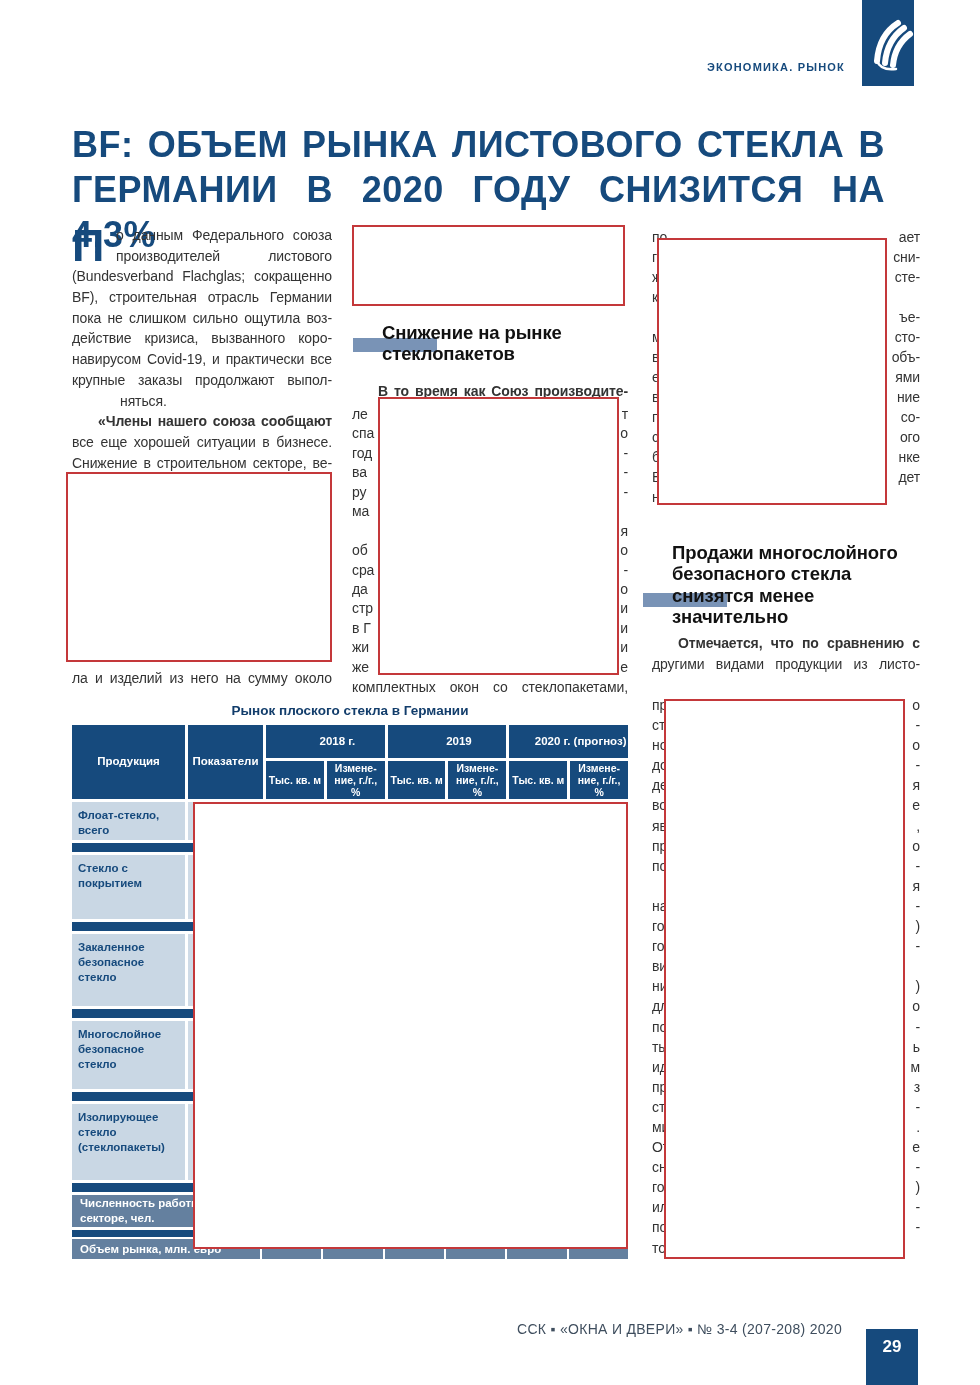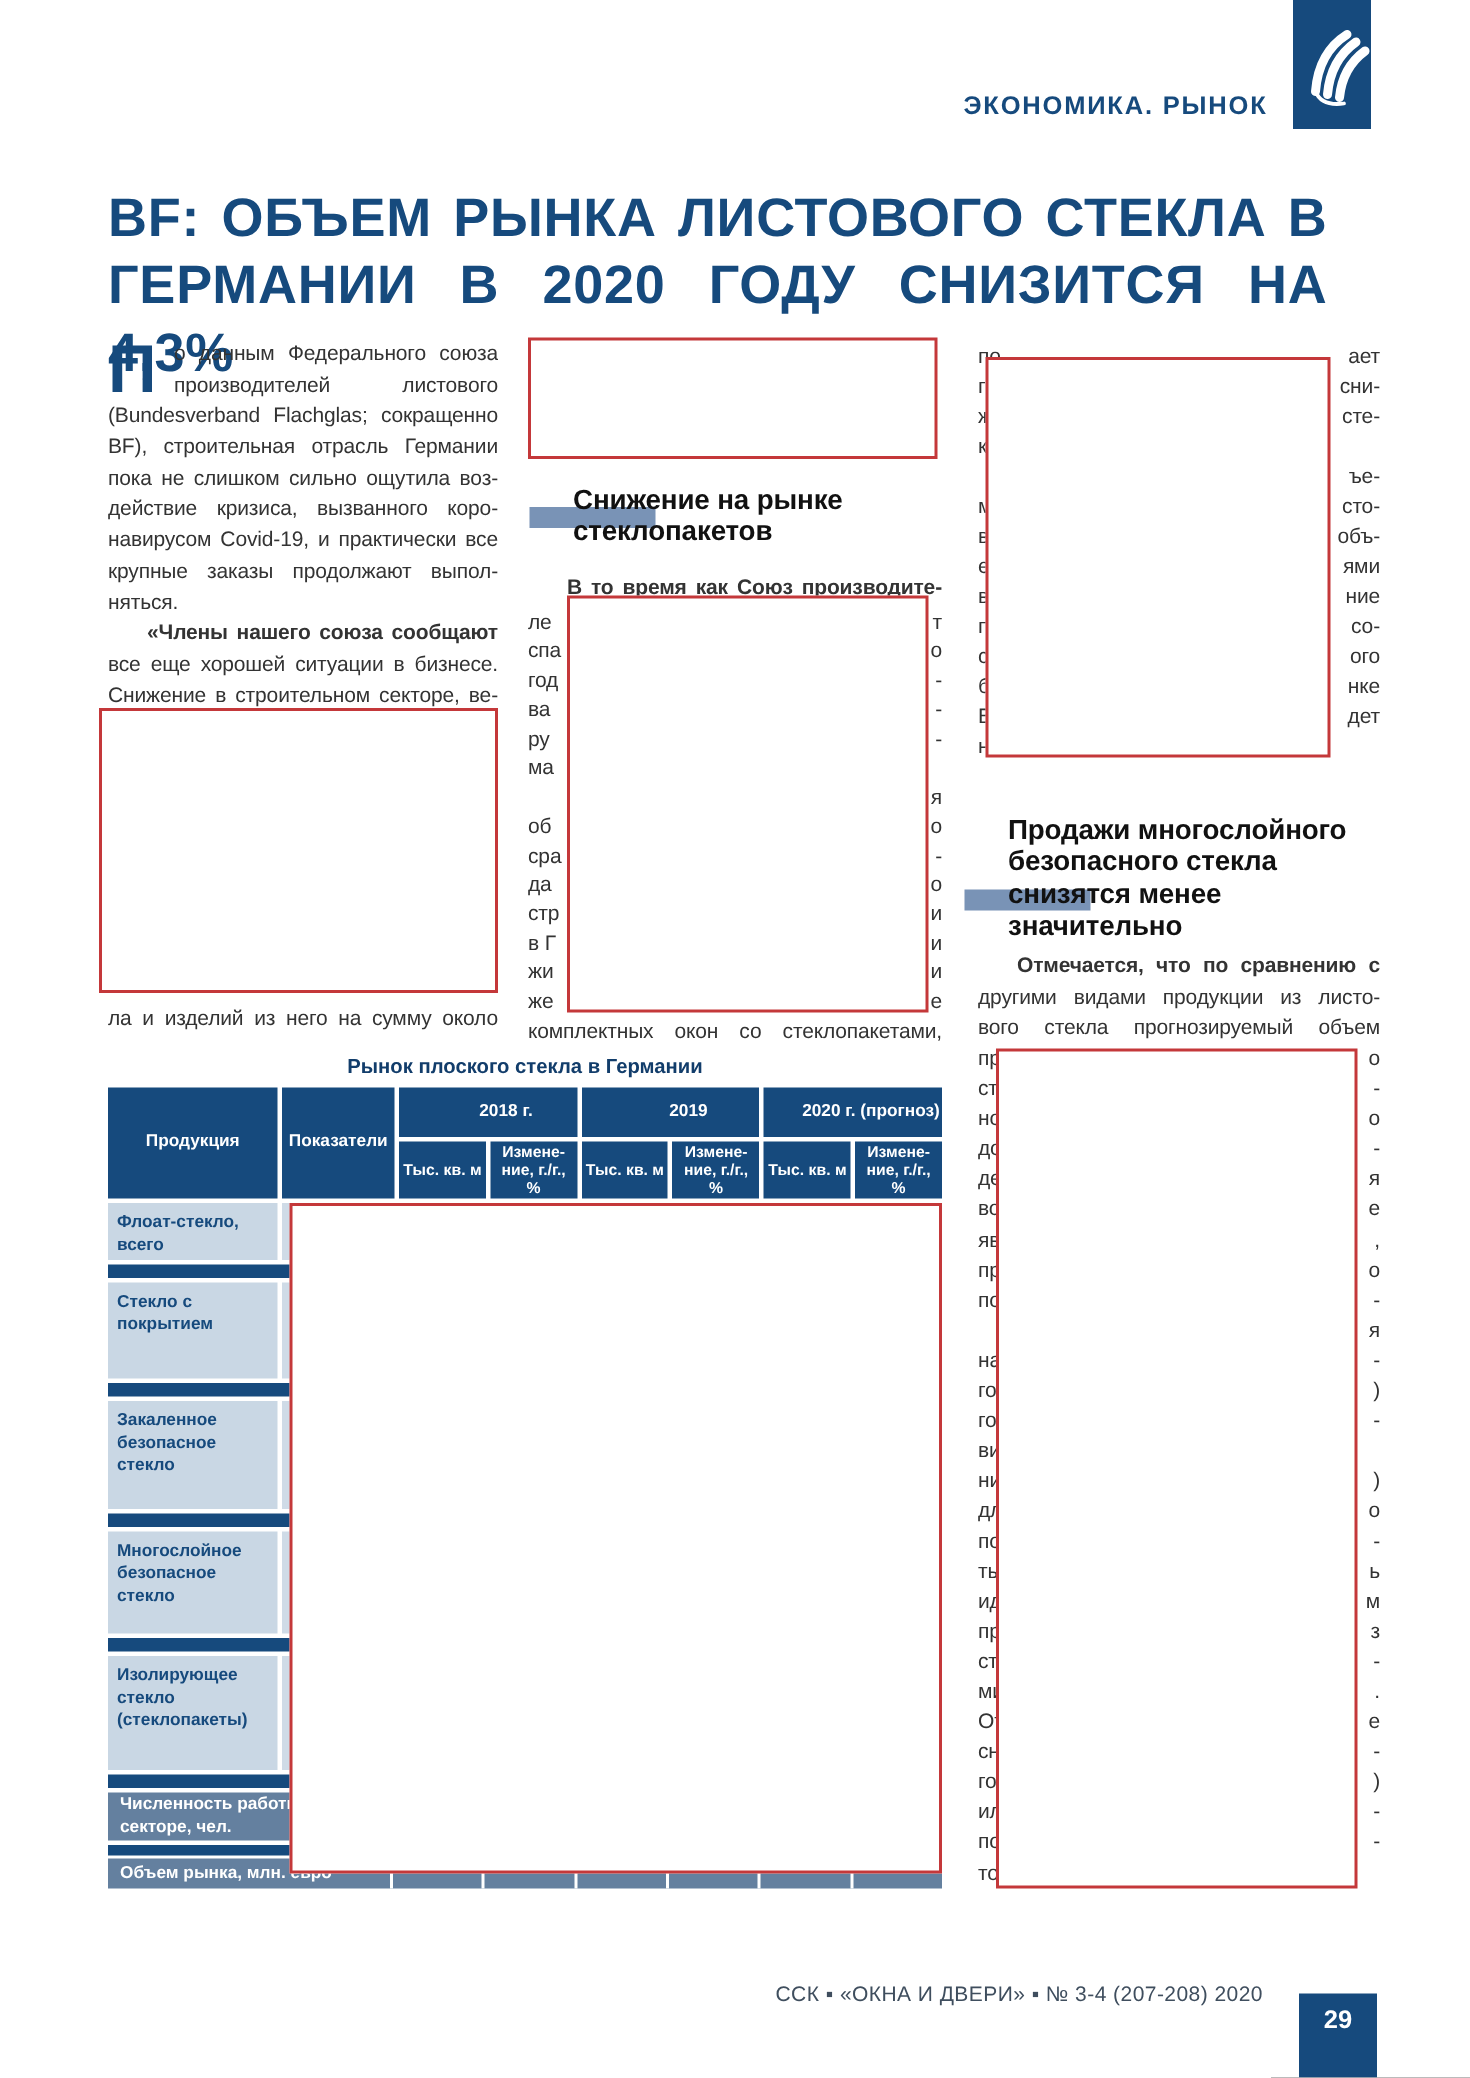--- a/index.html
+++ b/index.html
@@ -7,36 +7,36 @@
     --bar:#6280a9; --red:#c4383a; --body:#333333; --footer:#3f4e5e;
   }
   *{margin:0;padding:0;box-sizing:border-box;}
   html,body{background:#888;}
   .page{
     position:relative;width:980px;height:1385px;background:#ffffff;
     margin:0 auto;overflow:hidden;
     font-family:"Liberation Sans","DejaVu Sans",sans-serif;color:var(--body);
   }
   
-  .section-label{position:absolute;top:61px;right:135px;font-size:17px;font-weight:bold;
+  .section-label{position:absolute;top:61px;right:135px;font-size:11px;font-weight:bold;
     color:var(--navy);letter-spacing:1.2px;}
   .logo{position:absolute;left:862px;top:0;width:52px;height:86px;background:var(--navy);}
   
   .title{position:absolute;left:72px;top:122px;width:813px;color:var(--navy);
     font-weight:bold;font-size:36px;line-height:45px;letter-spacing:.5px;}
   .tline{text-align:justify;text-align-last:justify;height:45px;}
   
   .col{position:absolute;font-size:14px;line-height:20.7px;letter-spacing:-0.1px;}
   #col1{left:72px;top:225px;width:260px;}
   #col2{left:352px;top:322px;width:276px;}
   #col3{left:652px;top:225px;width:268px;}
   .line{height:20.7px;text-align:justify;text-align-last:justify;overflow:hidden;}
   .cap{padding-left:44px;}
   .pind{padding-left:26px;font-weight:bold;}
-  .endl{text-align-last:left;}
+  .endl{text-align-last:left;margin-left:48px;}
   .dropcap{position:absolute;left:0;top:1px;width:40px;font-size:45px;line-height:40px;
     font-weight:bold;color:var(--navy);}
   .fline{height:20.7px;display:flex;justify-content:space-between;overflow:hidden;}
   #col1-frags{position:absolute;left:0;right:0;top:253px;}
   #col1-tail{position:absolute;left:0;right:0;top:443px;}
   .h2{font-size:18.5px;line-height:21.3px;font-weight:bold;color:#111;position:relative;z-index:1;}
   #col2-heading{position:absolute;left:0;right:0;top:0;padding-left:30px;}
   #col2-bar{position:absolute;left:1px;top:16px;width:84px;height:14px;background:var(--bar);opacity:.85;z-index:0;}
   #col2-first{position:absolute;left:0;right:0;top:59px;}
   #col2-frags{position:absolute;left:0;right:0;top:82px;}
@@ -310,21 +310,20 @@
 
     <div class="h2">Продажи многослойного</div>
         <div class="h2">безопасного стекла</div>
         <div class="h2">снизятся менее</div>
         <div class="h2">значительно</div>
       </div>
     <div id="col3-para">
 
     <div class="line pind">Отмечается, что по сравнению с</div>
         <div class="line">другими видами продукции из листо-</div>
-        <div class="line">вого стекла прогнозируемый объем</div>
       </div>
     <div id="col3-botfrags">
 
     <div class="fline">
           <span>пр</span>
           <span>о</span>
         </div>
         <div class="fline">
           <span>сте</span>
           <span>-</span>

